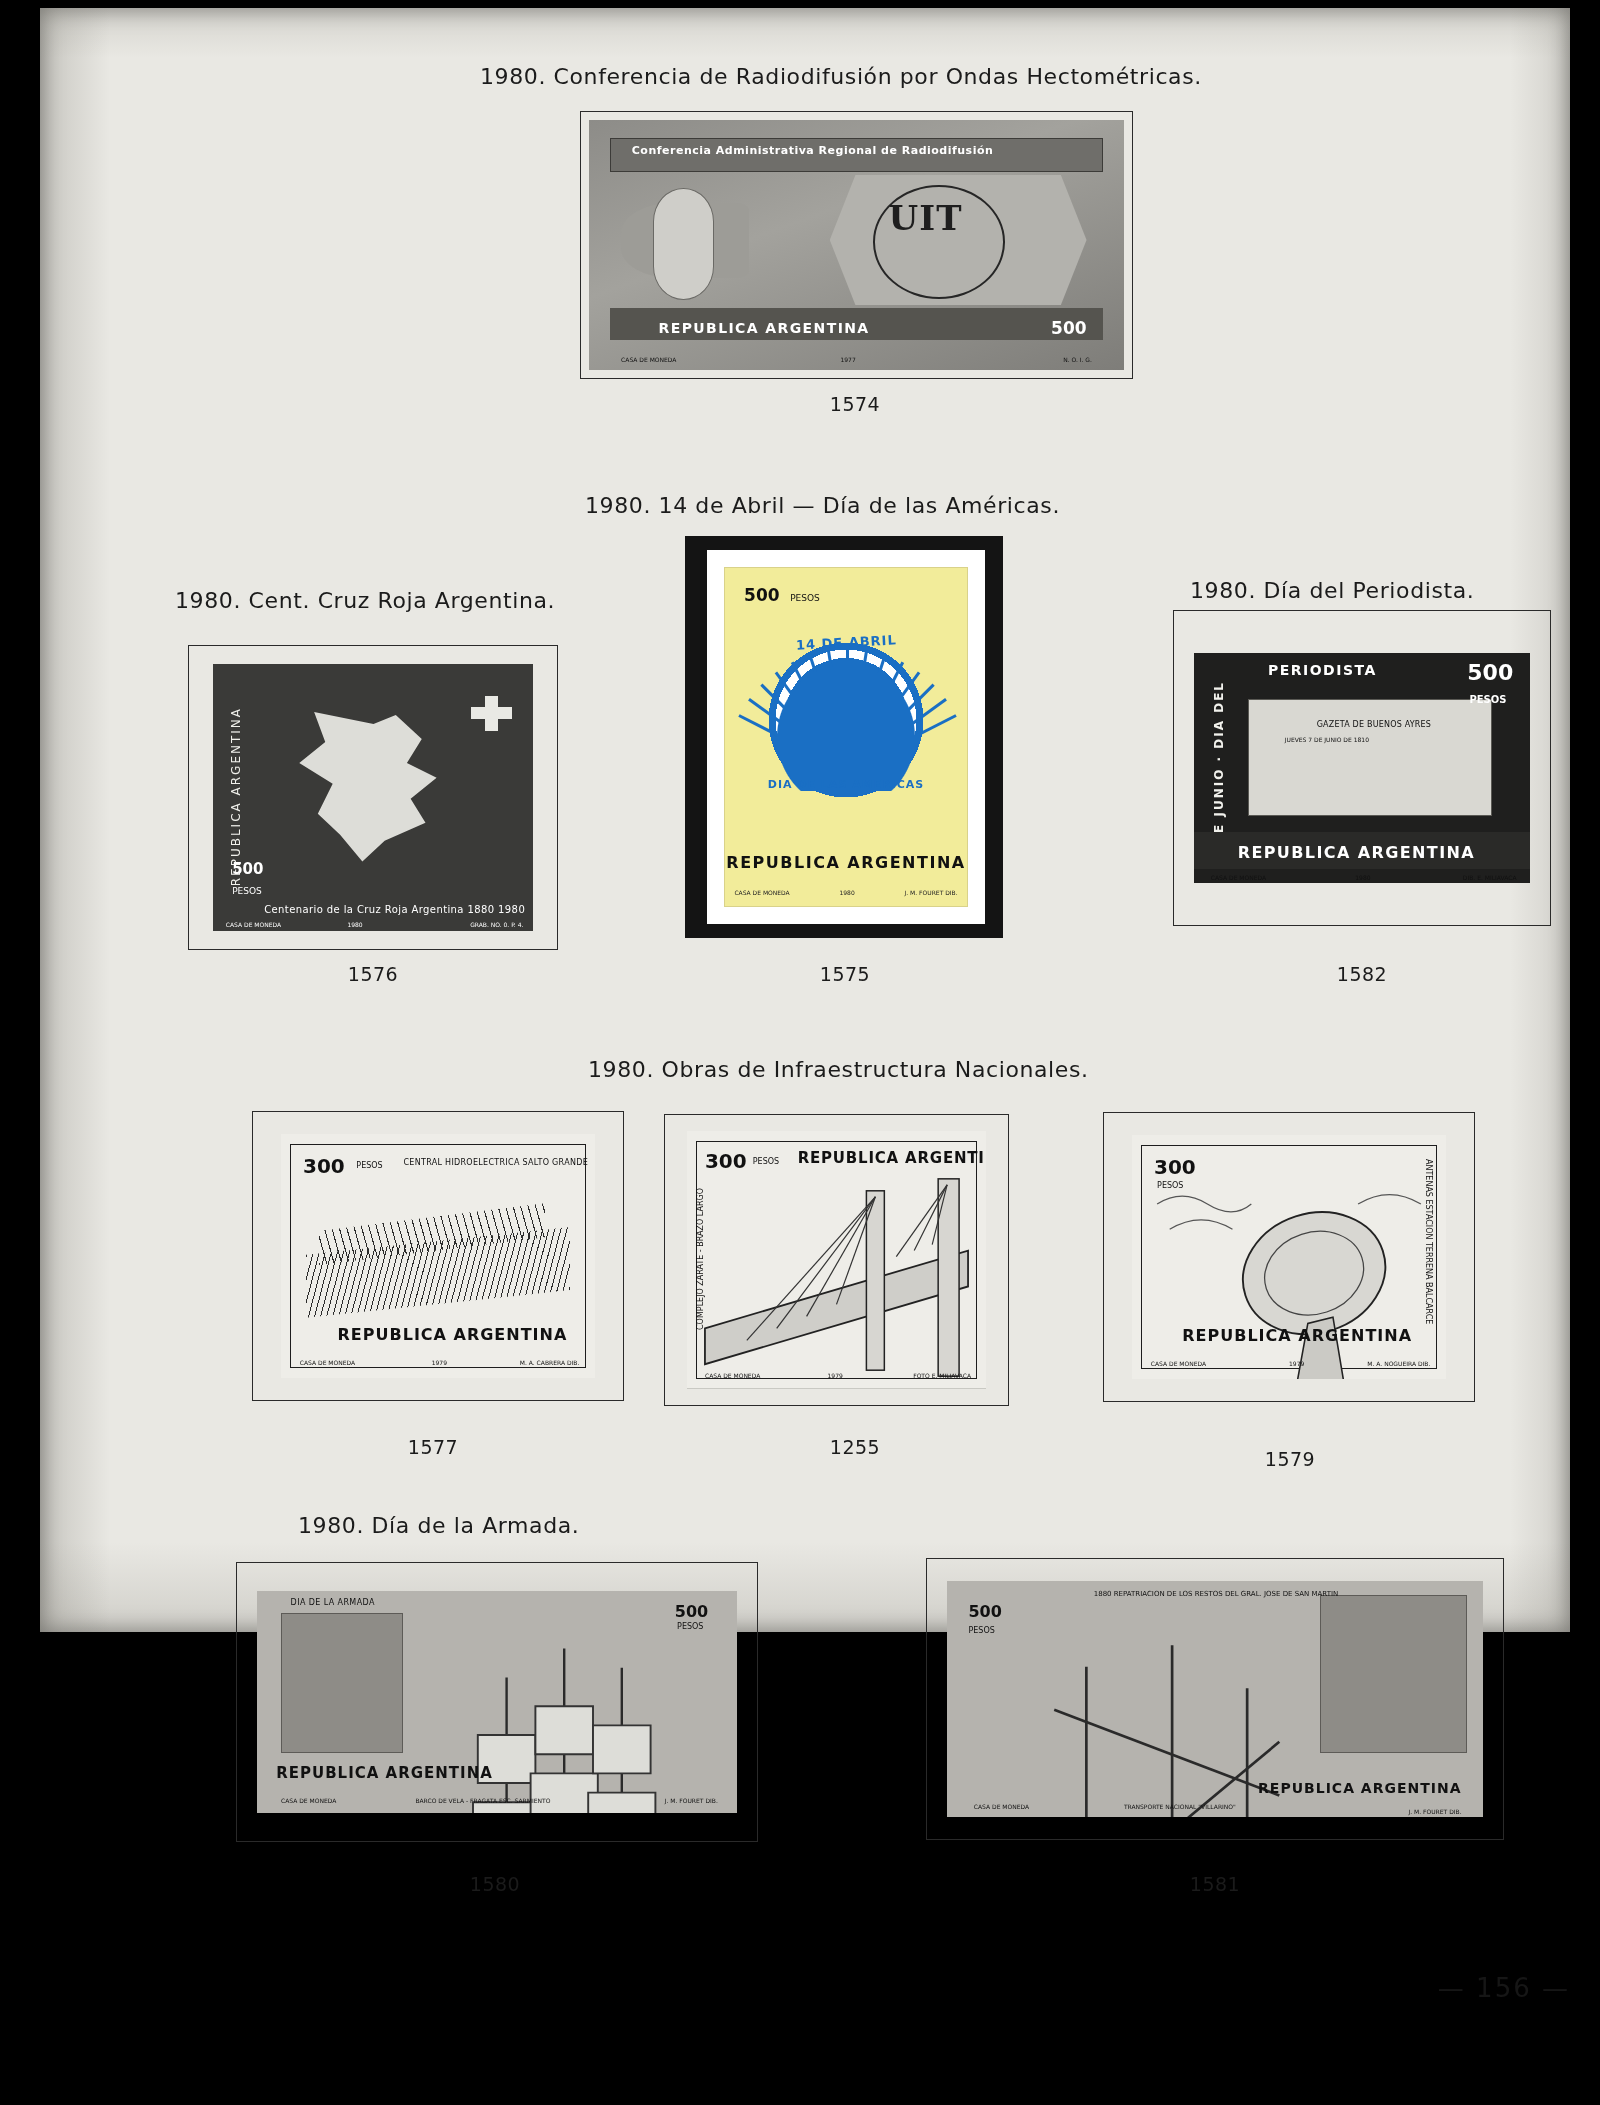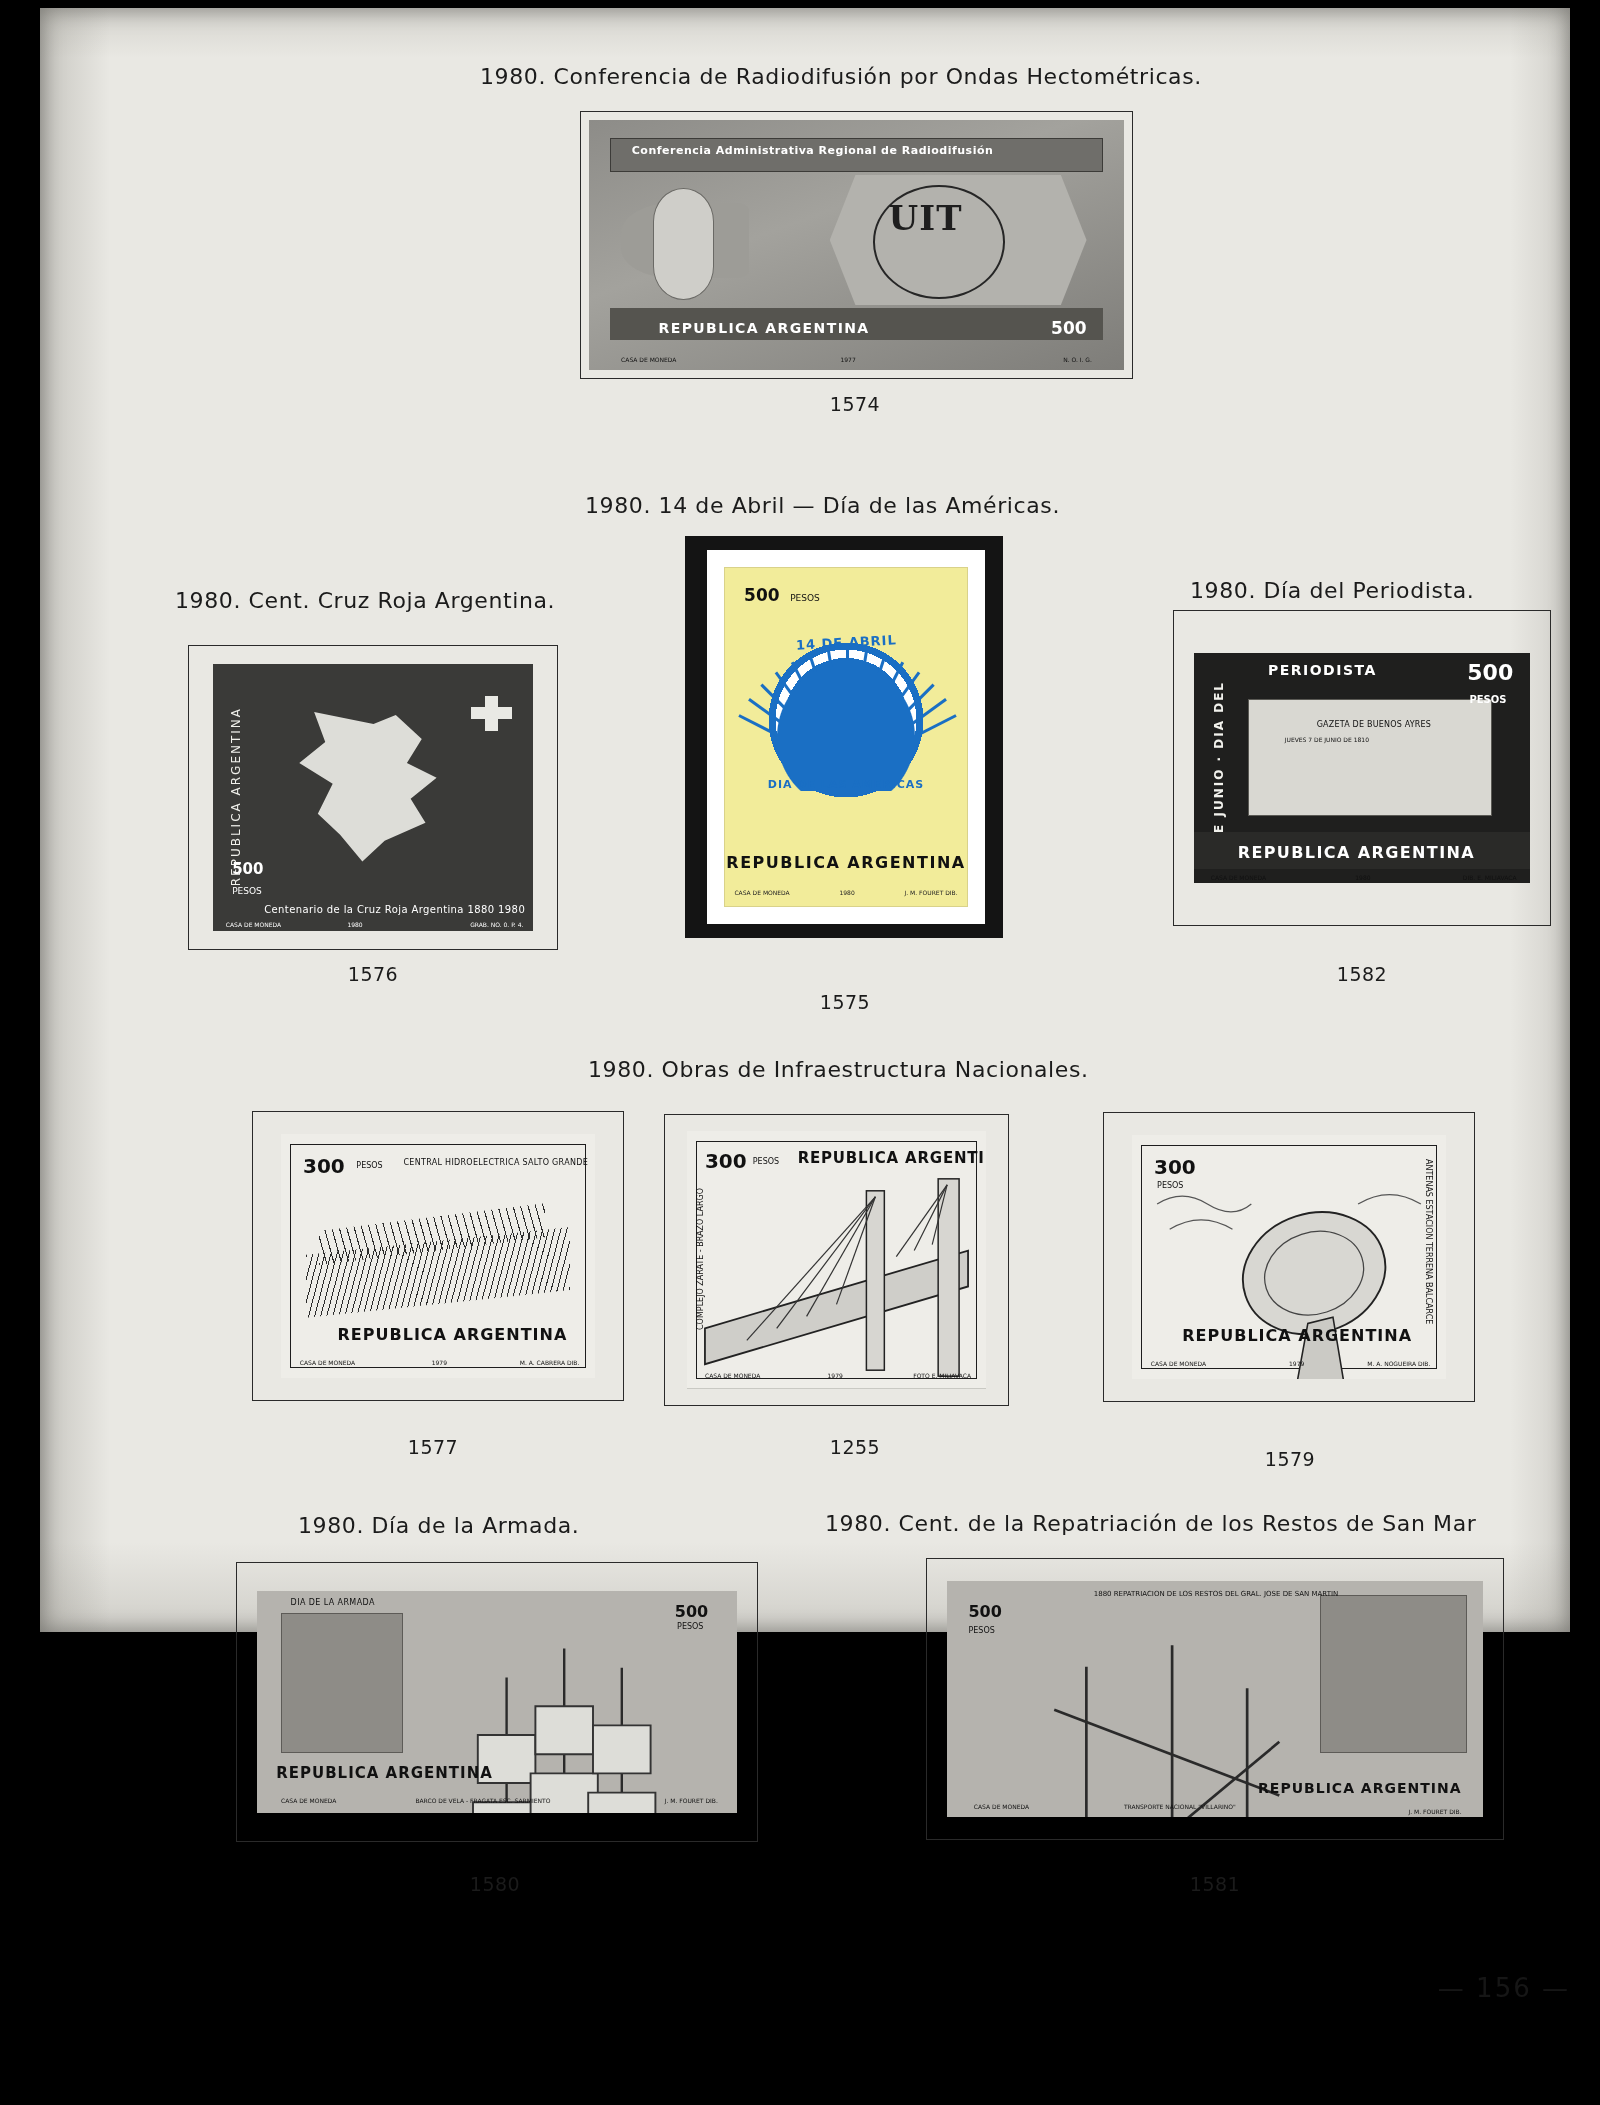--- a/index.html
+++ b/index.html
@@ -335,21 +335,21 @@
           <div class="txt-pesos-sm">PESOS</div>
           <div class="txt-rep">REPUBLICA ARGENTINA</div>
           <div class="txt-foot">
             <span>CASA DE MONEDA</span>
             <span>1980</span>
             <span>J. M. FOURET DIB.</span>
           </div>
         </div>
       </div>
     </div>
-    <div class="num" style="left:730px; top:955px; width:150px;margin-top:28px;">1575</div>
+    <div class="num" style="left:730px; top:955px; width:150px;">1575</div>
 
     <div class="frame" style="left:1133px; top:602px; width:378px; height:316px;">
       <div class="stampimg" id="s1582" style="left:20px; top:42px; right:20px; bottom:42px;">
         <div class="ph grainy"></div>
         <div class="card"></div>
         <div class="vtext">7 DE JUNIO · DIA DEL</div>
         <div class="lbl white bold" style="left:22%; top:4%; font-size:14px; letter-spacing:1.5px;">PERIODISTA</div>
         <div class="lbl white bold" style="right:5%; top:3%; font-size:22px;">500</div>
         <div class="lbl white bold" style="right:7%; top:18%; font-size:10px;">PESOS</div>
         <div class="lbl tiny" style="left:27%; top:29%; font-size:8px;margin-left:32px;">GAZETA DE BUENOS AYRES</div>
@@ -432,21 +432,20 @@
         <div class="lbl" style="right:4%; top:10%; font-size:8px; writing-mode:vertical-rl;">ANTENAS ESTACION TERRENA BALCARCE</div>
         <div class="lbl bold" style="left:16%; bottom:14%; font-size:16px; letter-spacing:1px;">REPUBLICA ARGENTINA</div>
         <div class="lbl xtiny" style="left:6%; bottom:5%;">CASA DE MONEDA</div>
         <div class="lbl xtiny" style="left:50%; bottom:5%;">1979</div>
         <div class="lbl xtiny" style="right:5%; bottom:5%;">M. A. NOGUEIRA DIB.</div>
       </div>
     </div>
     <div class="num" style="left:1175px; top:1428px; width:150px;margin-top:12px;">1579</div>
 
     <div class="caption" style="left:258px; top:1505px;">1980. Día de la Armada.</div>
-    <div class="caption" style="left:785px; top:1503px;">1980. Cent. de la Repatriación de los Restos de San Mar</div>
 
     <div class="frame naval" style="left:196px; top:1554px; width:522px; height:280px;">
       <div class="stampimg" style="left:20px; top:28px; right:20px; bottom:28px;">
         <div class="ph grainy"></div>
         <div class="portrait" style="left:5%; top:10%; width:25%; height:62%;"></div>
         <svg class="hullsvg" viewBox="0 0 100 100" preserveAspectRatio="none">
           <g stroke="#2a2a2a" stroke-width="0.5" fill="none">
             <line x1="52" y1="78" x2="52" y2="18"></line>
             <line x1="64" y1="78" x2="64" y2="12"></line>
             <line x1="76" y1="78" x2="76" y2="16"></line>

